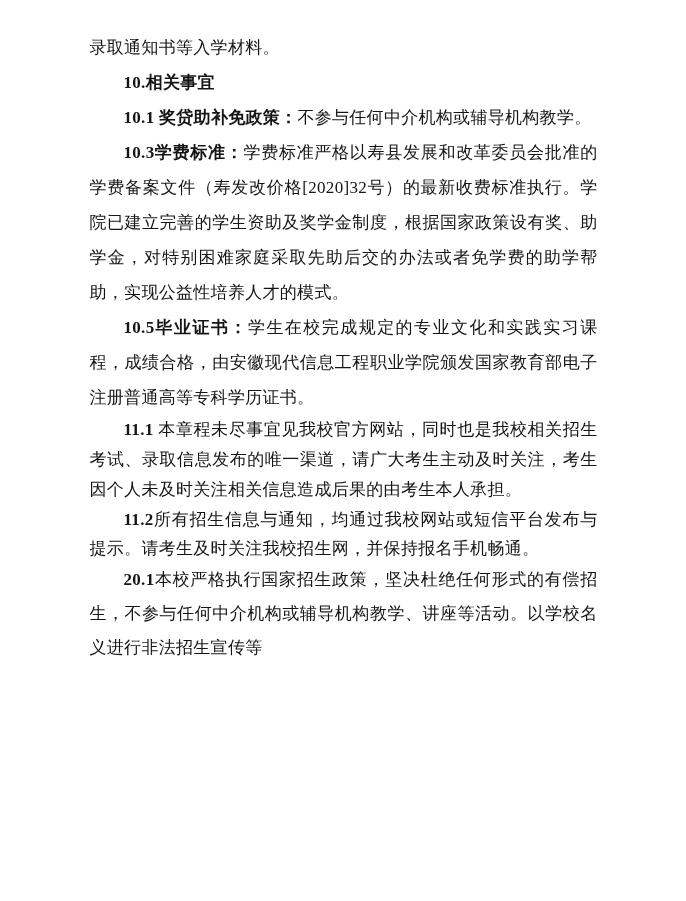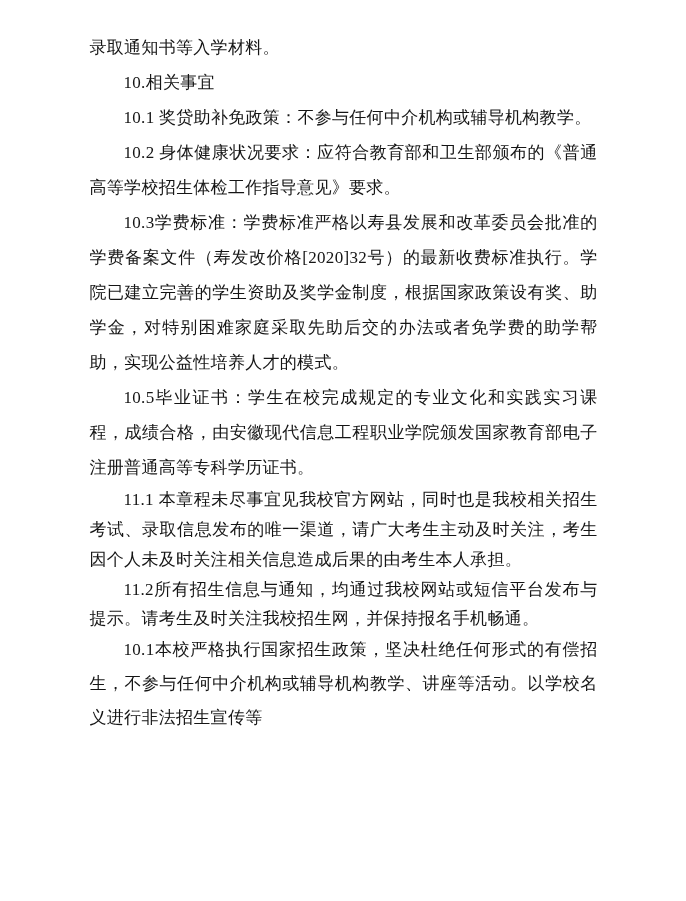--- a/index.html
+++ b/index.html
@@ -25,21 +25,21 @@
     letter-spacing: 0.3px;
   }
   .doc p {
     margin: 0;
     text-indent: 2em;
   }
   .doc p.noindent {
     text-indent: 0;
   }
   .doc .label {
-    font-weight: normal;
+    font-weight: bold;
     font-family: "Liberation Serif", "DejaVu Serif", serif;
   }
   .doc p.heading {
     font-weight: bold;
   }
   .gap-after { margin-bottom: 16px; }
   .lh30 { line-height: 30px; }
   .lh29 { line-height: 29px; }
   .lh32 { line-height: 32px; }
   .lh34 { line-height: 34px; }
@@ -51,29 +51,28 @@
 
 <div class="page">
   <div class="doc">
 
     <p class="noindent"><span>录取通知书等入学材料。</span></p>
 
     <p class="heading"><b class="label">10.相关事宜</b></p>
 
     <p class="gap-after"><b class="label">10.1 奖贷助补免政策：</b><span>不参与任何中介机构或辅导机构教学。</span></p>
 
-    <p><b class="label">10.2 身体健康状况要求：</b><span>应符合教育部和卫生部颁布的《普通高等学校招生体检工作指导意见》要求。</span></p>
 
     <p><b class="label">10.3学费标准：</b><span>学费标准严格以寿县发展和改革委员会批准的学费备案文件（寿发改价格[2020]32号）的最新收费标准执行。学院已建立完善的学生资助及奖学金制度，根据国家政策设有奖、助学金，对特别困难家庭采取先助后交的办法或者免学费的助学帮助，实现公益性培养人才的模式。</span></p>
 
 
     <p><b class="label">10.5毕业证书：</b><span>学生在校完成规定的专业文化和实践实习课程，成绩合格，由安徽现代信息工程职业学院颁发国家教育部电子注册普通高等专科学历证书。</span></p>
 
 
     <p class="lh30 mt6"><b class="label">11.1 </b><span>本章程未尽事宜见我校官方网站，同时也是我校相关招生考试、录取信息发布的唯一渠道，请广大考生主动及时关注，考生因个人未及时关注相关信息造成后果的由考生本人承担。</span></p>
 
     <p class="lh29"><b class="label">11.2</b><span>所有招生信息与通知，均通过我校网站或短信平台发布与提示。请考生及时关注我校招生网，并保持报名手机畅通。</span></p>
 
 
-    <p class="lh34"><b class="label">10.1</b><span>本校严格执行国家招生政策，坚决杜绝任何形式的有偿招生，不参与任何中介机构或辅导机构教学、讲座等活动。以学校名义进行非法招生宣传等</span></p>
+    <p class="lh34"><b class="label">20.1</b><span>本校严格执行国家招生政策，坚决杜绝任何形式的有偿招生，不参与任何中介机构或辅导机构教学、讲座等活动。以学校名义进行非法招生宣传等</span></p>
 
   </div>
 </div>
 
 </body></html>

